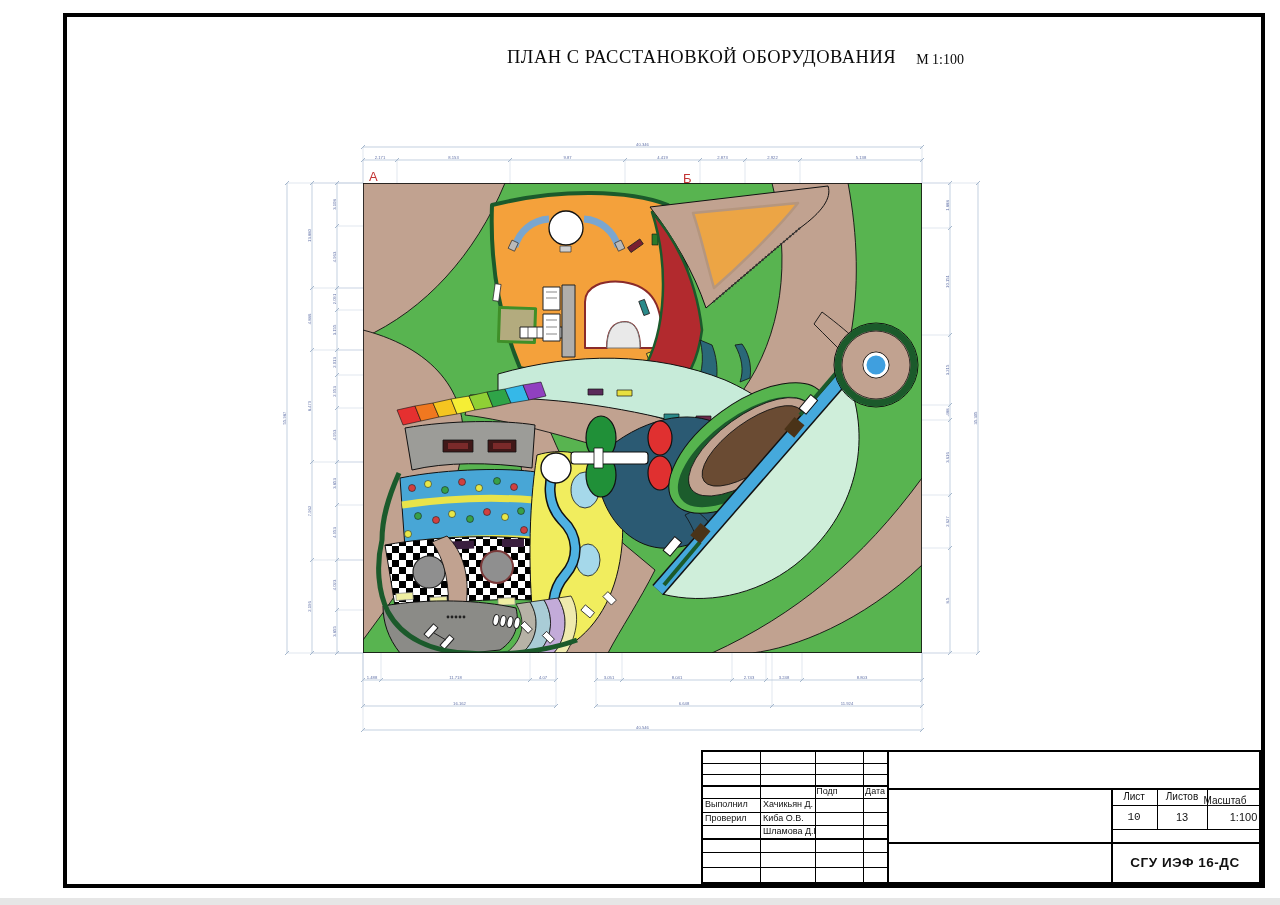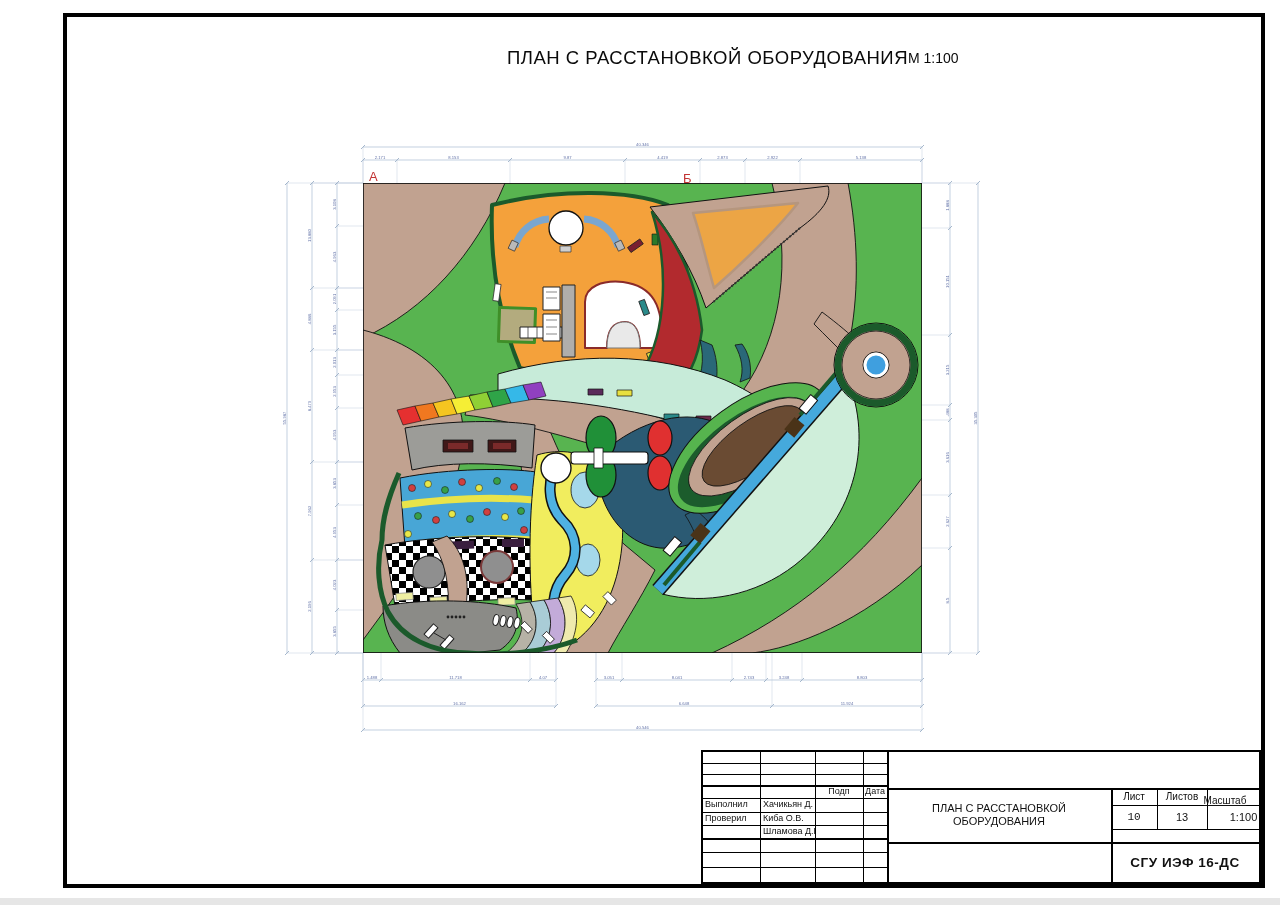--- a/index.html
+++ b/index.html
@@ -1,19 +1,19 @@
 <!DOCTYPE html>
 <html><head>
 <meta charset="utf-8">
 <style>
   html,body{margin:0;padding:0;}
   body{width:1280px;height:905px;background:#ffffff;position:relative;overflow:hidden;
        font-family:"Liberation Sans",sans-serif;color:#111;}
   .sheet{position:absolute;left:63px;top:13px;width:1194px;height:867px;border:4px solid #000;background:#fff;}
-  .drawing-title{position:absolute;top:30px;left:440px;white-space:nowrap;display:flex;align-items:center;}
+  .drawing-title{position:absolute;top:30px;left:440px;white-space:nowrap;display:flex;align-items:flex-end;gap:20px;font-family:Liberation Serif, serif;}
   .drawing-title .main{font-size:18.5px;letter-spacing:.5px;color:#0a0a0a;}
   .drawing-title .scale{font-size:14px;color:#0a0a0a;}
   #plan-svg{position:absolute;left:203px;top:108px;}
 
   
   .dimline{stroke:#a9bcd2;stroke-width:.7;fill:none;}
   .dimext{stroke:#bccbdd;stroke-width:.45;fill:none;}
   .dimtick{stroke:#8fa6c0;stroke-width:.8;fill:none;}
   .dimtext{font-family:"Liberation Sans",sans-serif;font-size:4.2px;fill:#6272a8;text-anchor:middle;}
   .axisletter{font-family:"Liberation Sans",sans-serif;font-size:13px;fill:#c23333;}
@@ -455,33 +455,29 @@
     <div class="hl" style="left:0;top:115px;width:184px;"></div>
 
     <div class="hl2" style="left:184px;top:36px;width:372px;"></div>
     <div class="hl2" style="left:184px;top:90px;width:372px;"></div>
     <div class="vl2" style="left:408px;top:36px;height:94px;"></div>
     <div class="vl" style="left:454px;top:36px;height:41px;"></div>
     <div class="vl" style="left:504px;top:36px;height:41px;"></div>
     <div class="hl" style="left:408px;top:53px;width:148px;"></div>
     <div class="hl" style="left:408px;top:77px;width:148px;"></div>
 
-    <div class="tb-center tb-text" style="left:112px;top:33px;width:48px;height:13px;">Подп</div>
+    <div class="tb-center tb-text" style="left:100px;top:33px;width:48px;height:13px;">Подп</div>
     <div class="tb-center tb-text" style="left:160px;top:33px;width:24px;height:13px;">Дата</div>
     <div class="tb-text" style="left:2px;top:46px;width:55px;">Выполнил</div>
     <div class="tb-text" style="left:60px;top:46px;width:52px;">Хачикьян Д.</div>
     <div class="tb-text" style="left:2px;top:60px;width:55px;">Проверил</div>
     <div class="tb-text" style="left:60px;top:60px;width:52px;">Киба О.В.</div>
     <div class="tb-text" style="left:2px;top:73px;width:55px;"></div>
     <div class="tb-text" style="left:60px;top:73px;width:52px;">Шламова Д.В.</div>
 
-    <div class="tb-center" style="left:184px;top:36px;width:224px;height:54px;flex-direction:column;">
-      <div class="doc-title">ПЛАН С РАССТАНОВКОЙ</div>
-      <div class="doc-title">ОБОРУДОВАНИЯ</div>
-    </div>
     <div class="tb-center colhead" style="left:408px;top:36px;width:46px;height:17px;">Лист</div>
     <div class="tb-center colhead" style="left:454px;top:36px;width:50px;height:17px;">Листов</div>
     <div class="tb-center colhead" style="left:504px;top:40px;width:36px;height:17px;text-decoration:underline;">Масштаб</div>
     <div class="tb-center colval" style="left:408px;top:53px;width:46px;height:24px;font-family:Liberation Mono, monospace;">10</div>
     <div class="tb-center colval" style="left:454px;top:53px;width:50px;height:24px;">13</div>
     <div class="tb-center colval" style="left:504px;top:53px;width:73px;height:24px;">1:100</div>
     <div class="tb-center org" style="left:408px;top:90px;width:148px;height:40px;">СГУ ИЭФ 16-ДС</div>
   </div>
 </div>
 

